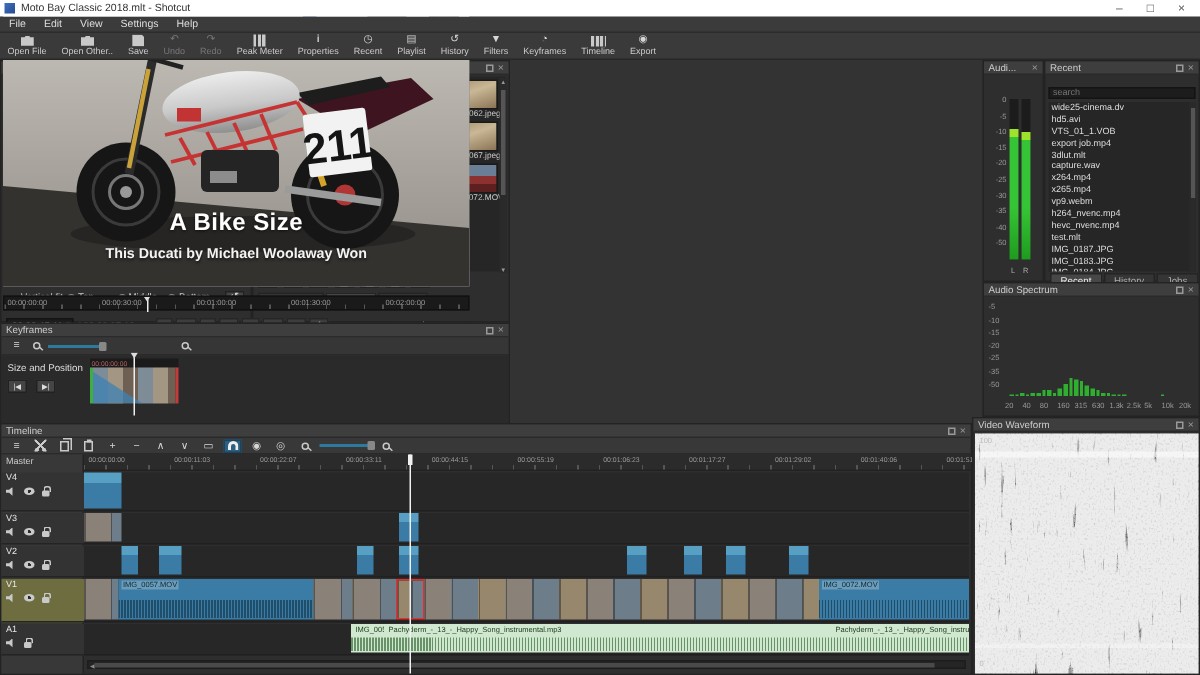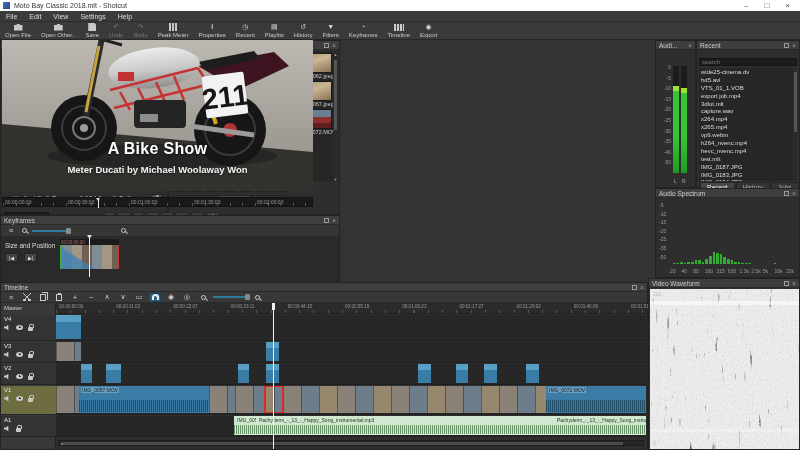--- a/index.html
+++ b/index.html
@@ -572,22 +572,22 @@
       <rect x="132" y="96" width="52" height="28" rx="4" fill="#242424"></rect>
       <rect x="138" y="110" width="18" height="8" fill="#8c8c8c"></rect>
       <line x1="204" y1="90" x2="214" y2="120" stroke="#d4a32a" stroke-width="4"></line>
       <line x1="188" y1="122" x2="252" y2="131" stroke="#9b9b9b" stroke-width="5"></line>
 
       <g transform="rotate(-7 223 91)">
         <rect x="202" y="70" width="42" height="42" rx="2" fill="#f2f2f2"></rect>
         <text x="223" y="103" text-anchor="middle" font-family="Liberation Sans, sans-serif" font-size="29" font-weight="bold" fill="#151515">211</text>
       </g>
     </svg>
-    <div class="pv-title">A Bike Show</div>
-    <div class="pv-sub">Meter Ducati by Michael Woolaway Won</div>
+    <div class="pv-title">A Bike Size</div>
+    <div class="pv-sub">This Ducati by Michael Woolaway Won</div>
   </div>
   <div id="pv-ruler">
     <div class="ticks"></div>
     <div class="pv-marker"></div>
   <div class="pv-tick" style="left: 2px;">00:00:00:00</div>
       <div class="pv-tick" style="left: 65px;">00:00:30:00</div>
       <div class="pv-tick" style="left: 128px;">00:01:00:00</div>
       <div class="pv-tick" style="left: 191px;">00:01:30:00</div>
       <div class="pv-tick" style="left: 254px;">00:02:00:00</div>
     </div>

